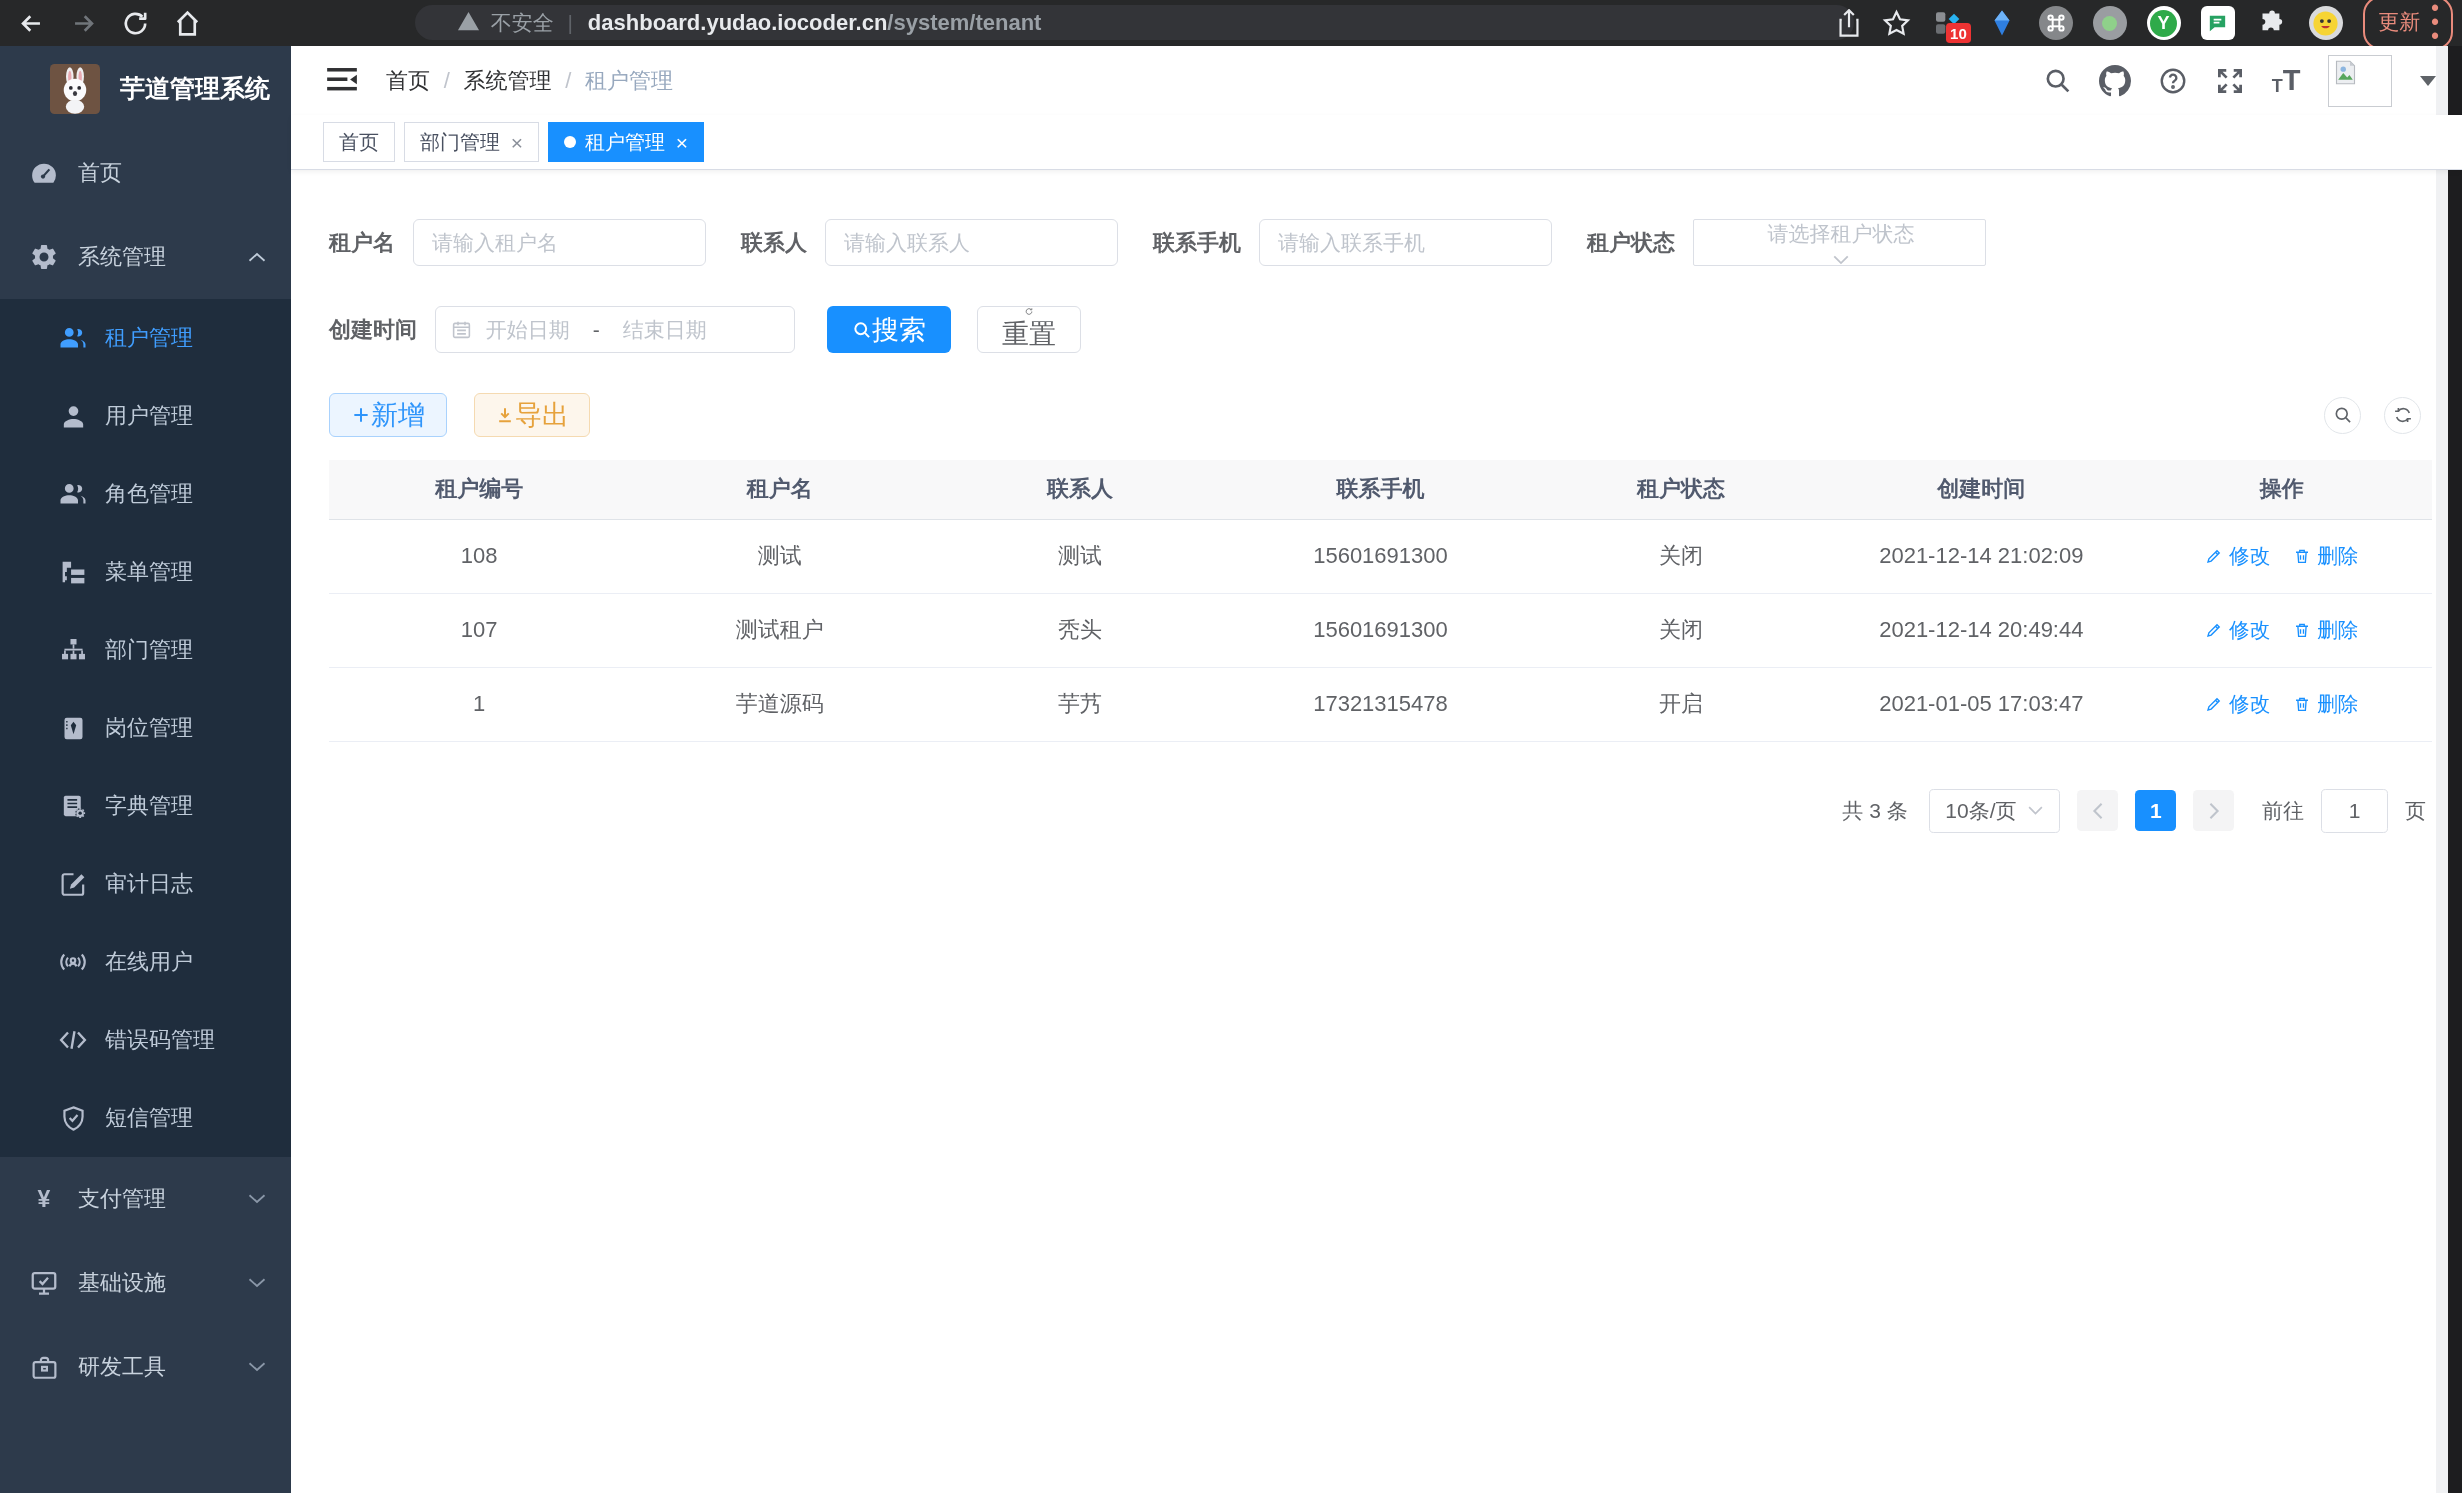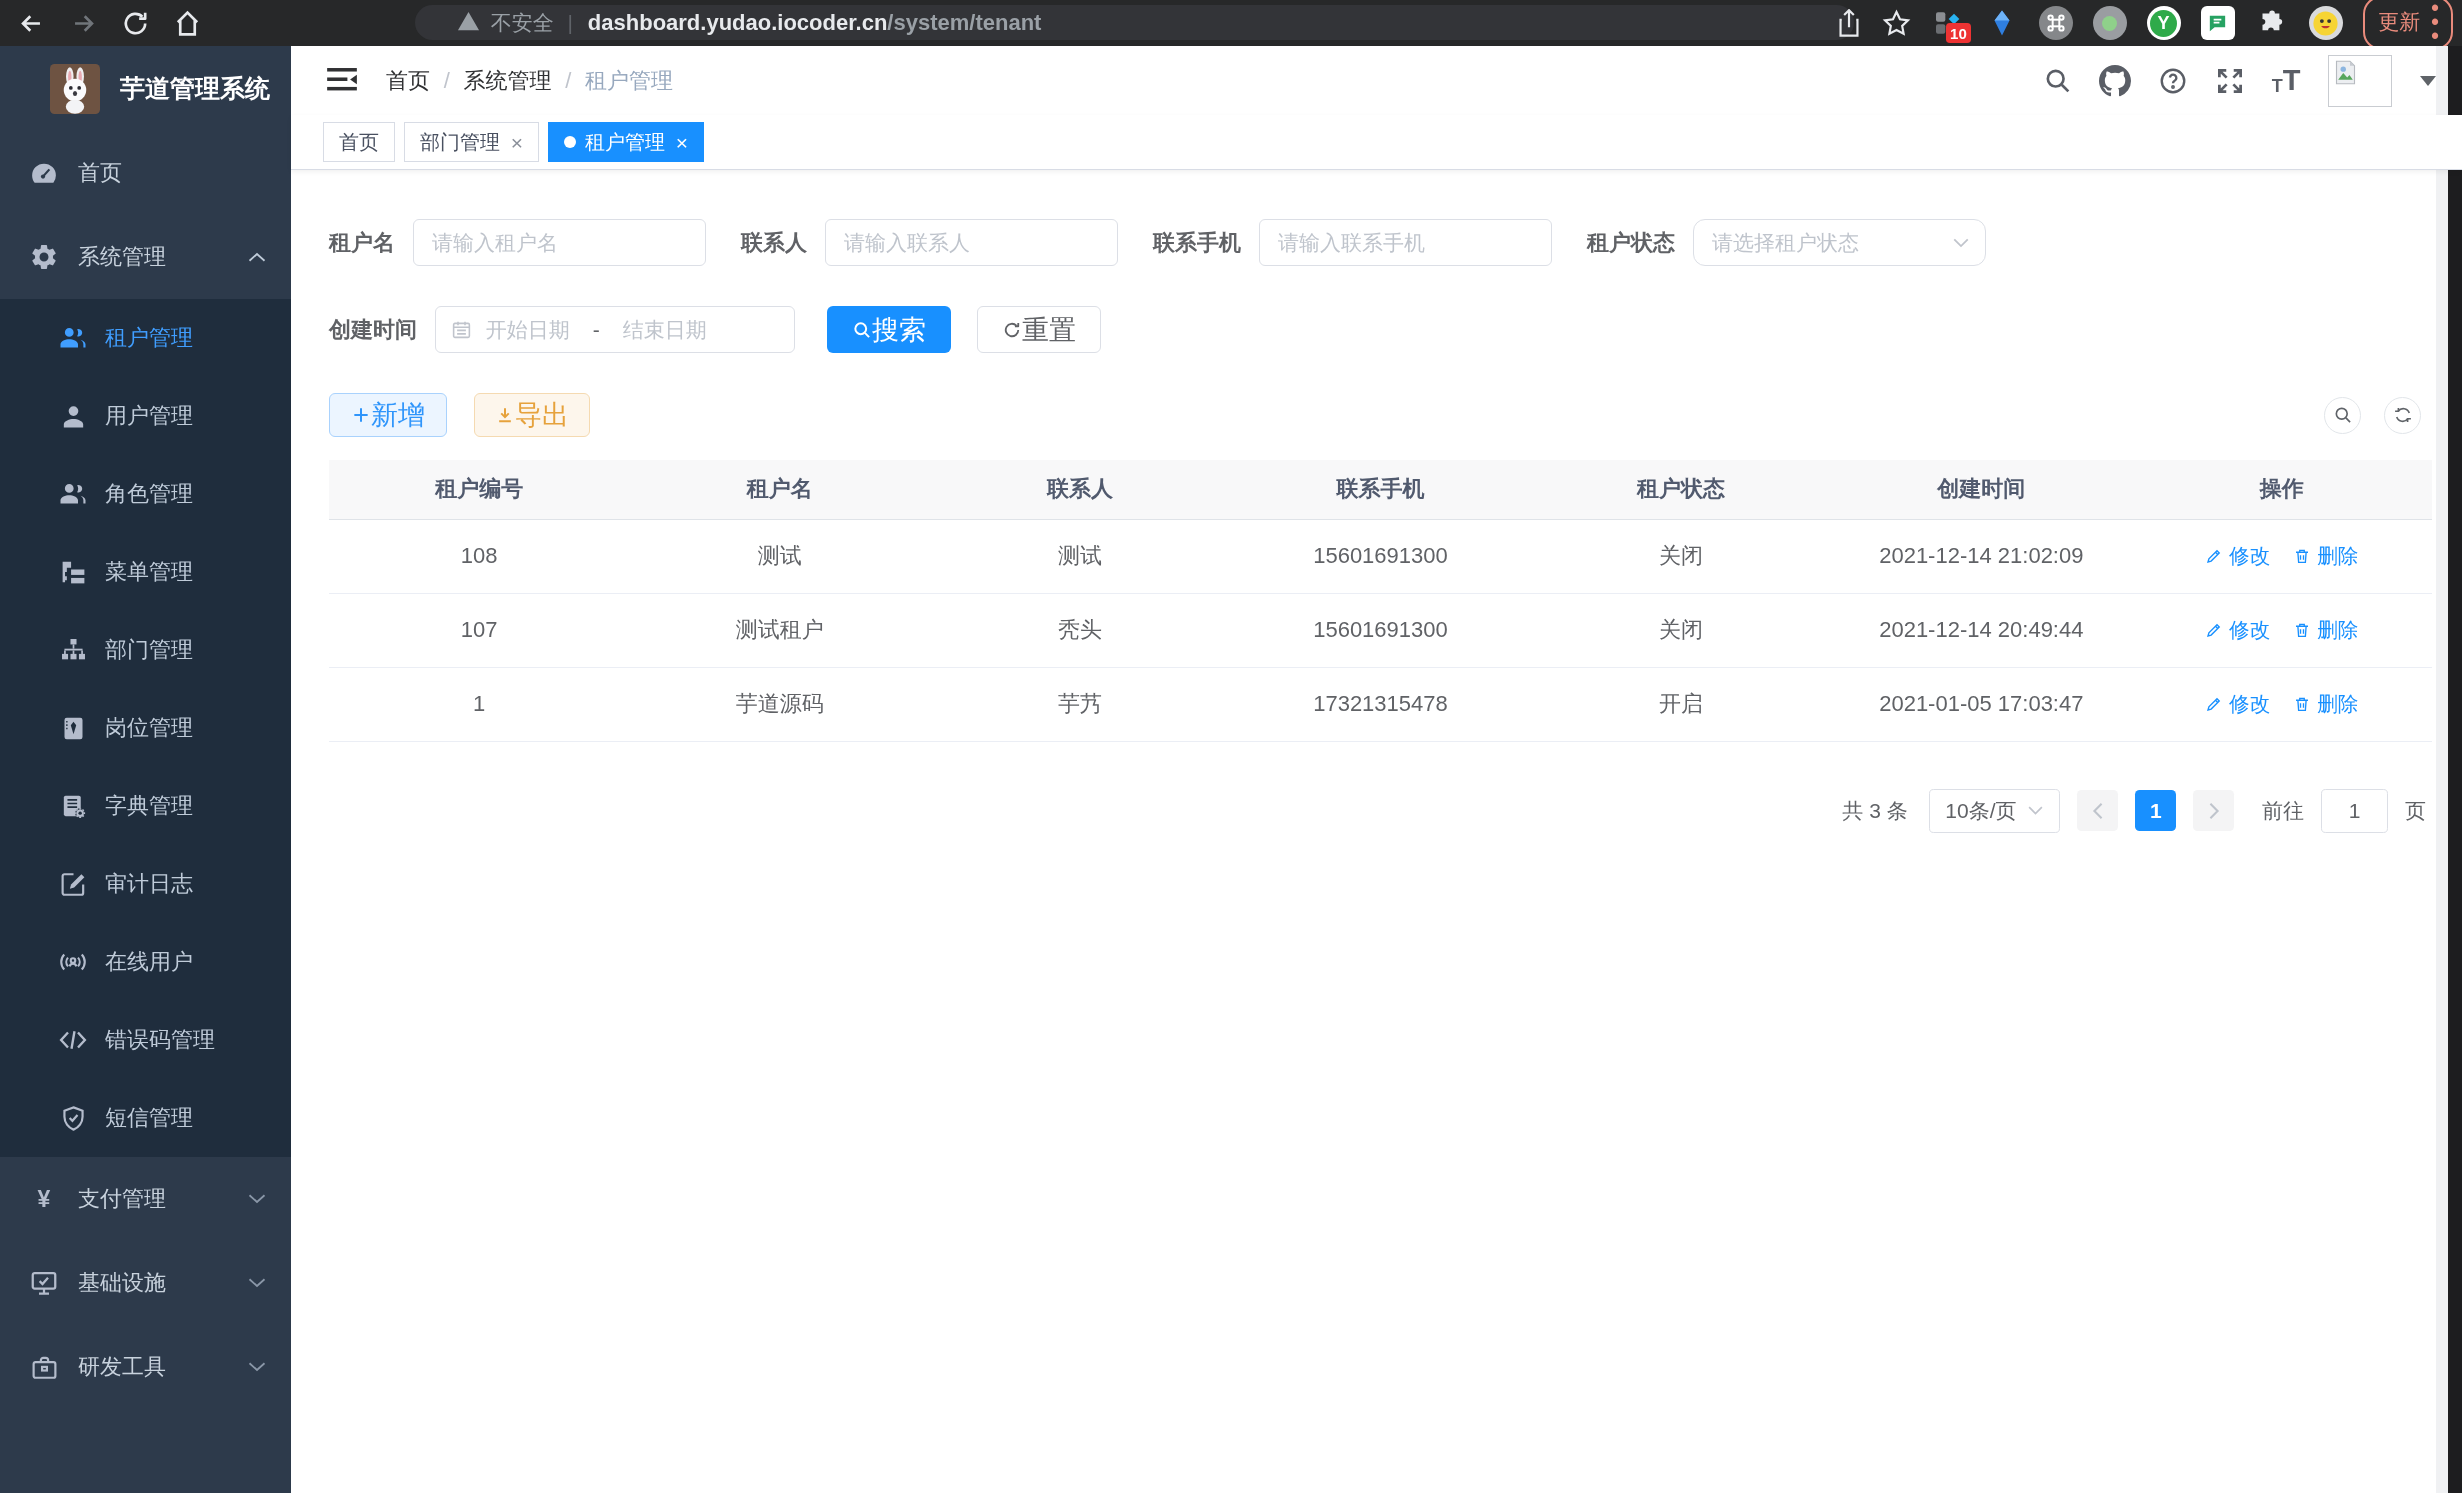--- a/index.html
+++ b/index.html
@@ -73,31 +73,31 @@
   .tag.active .tag-close { color:#fff; }
 
   
   .content { padding:49px 30px 0 38px; }
   .filter-row { display:flex; align-items:center; margin-bottom:40px; }
   .f-label { font-size:22px; color:#606266; font-weight:bold; margin-right:18px; white-space:nowrap; }
   .f-input { width:293px; height:47px; border:0.8px solid #dcdfe6; border-radius:6px; font-size:21px; color:#606266;
              padding:0 18px; outline:none; background:#fff; font-family:inherit; }
   .f-input::placeholder { color:#bfc4cc; }
   .f-group { display:flex; align-items:center; margin-right:35px; }
-  .f-select { width:293px; height:47px; border:0.8px solid #dcdfe6; border-radius:12px; display:flex; align-items:center;
-              padding:0 15px 0 18px; cursor:pointer; background:#fff; }
+  .f-select { width:293px; height:47px; border:0.8px solid #dcdfe6; border-radius:2px; display:flex; align-items:center;
+              padding:0 15px 0 18px; cursor:pointer; background:#fff;flex-direction:column; }
   .f-select .ph { color:#bfc4cc; font-size:21px; flex:1; }
   .date-range { width:360px; height:47px; border:0.8px solid #dcdfe6; border-radius:6px; display:flex; align-items:center;
                 padding:0 15px; background:#fff; }
   .date-range .ph { color:#bfc4cc; font-size:21px; margin-left:13.7px; }
   .date-range .dash { color:#606266; font-size:21px; margin:0 23px; }
   .btn { display:inline-flex; align-items:center; justify-content:center; height:47px; border-radius:6px;
          font-size:27px; cursor:pointer; border:0.8px solid transparent; padding:0 24px; }
   .btn-primary { background:#1890ff; color:#fff; margin-left:32px; }
-  .btn-plain { background:#fff; border-color:#dcdfe6; color:#606266; margin-left:26px; }
+  .btn-plain { background:#fff; border-color:#dcdfe6; color:#606266; margin-left:26px;flex-direction:column; }
   .btn-add { background:#ecf5ff; border-color:#a9d2fd; color:#2f95fb; height:44px; padding:0 21px; }
   .btn-export { background:#fdf6ec; border-color:#f5dab1; color:#e6a23c; height:44px; padding:0 20px; margin-left:27px; }
 
   .toolbar-row { display:flex; align-items:center; margin-bottom:23px; }
   .toolbar-right { margin-left:auto; display:flex; align-items:center; gap:23px; padding-right:10.7px; }
   .circle-btn { width:37px; height:37px; border-radius:50%; border:1.5px solid #e2e6ea; background:#fff;
                 display:flex; align-items:center; justify-content:center; cursor:pointer; }
 
   
   table.grid { width:100%; border-collapse:collapse; table-layout:fixed; }

